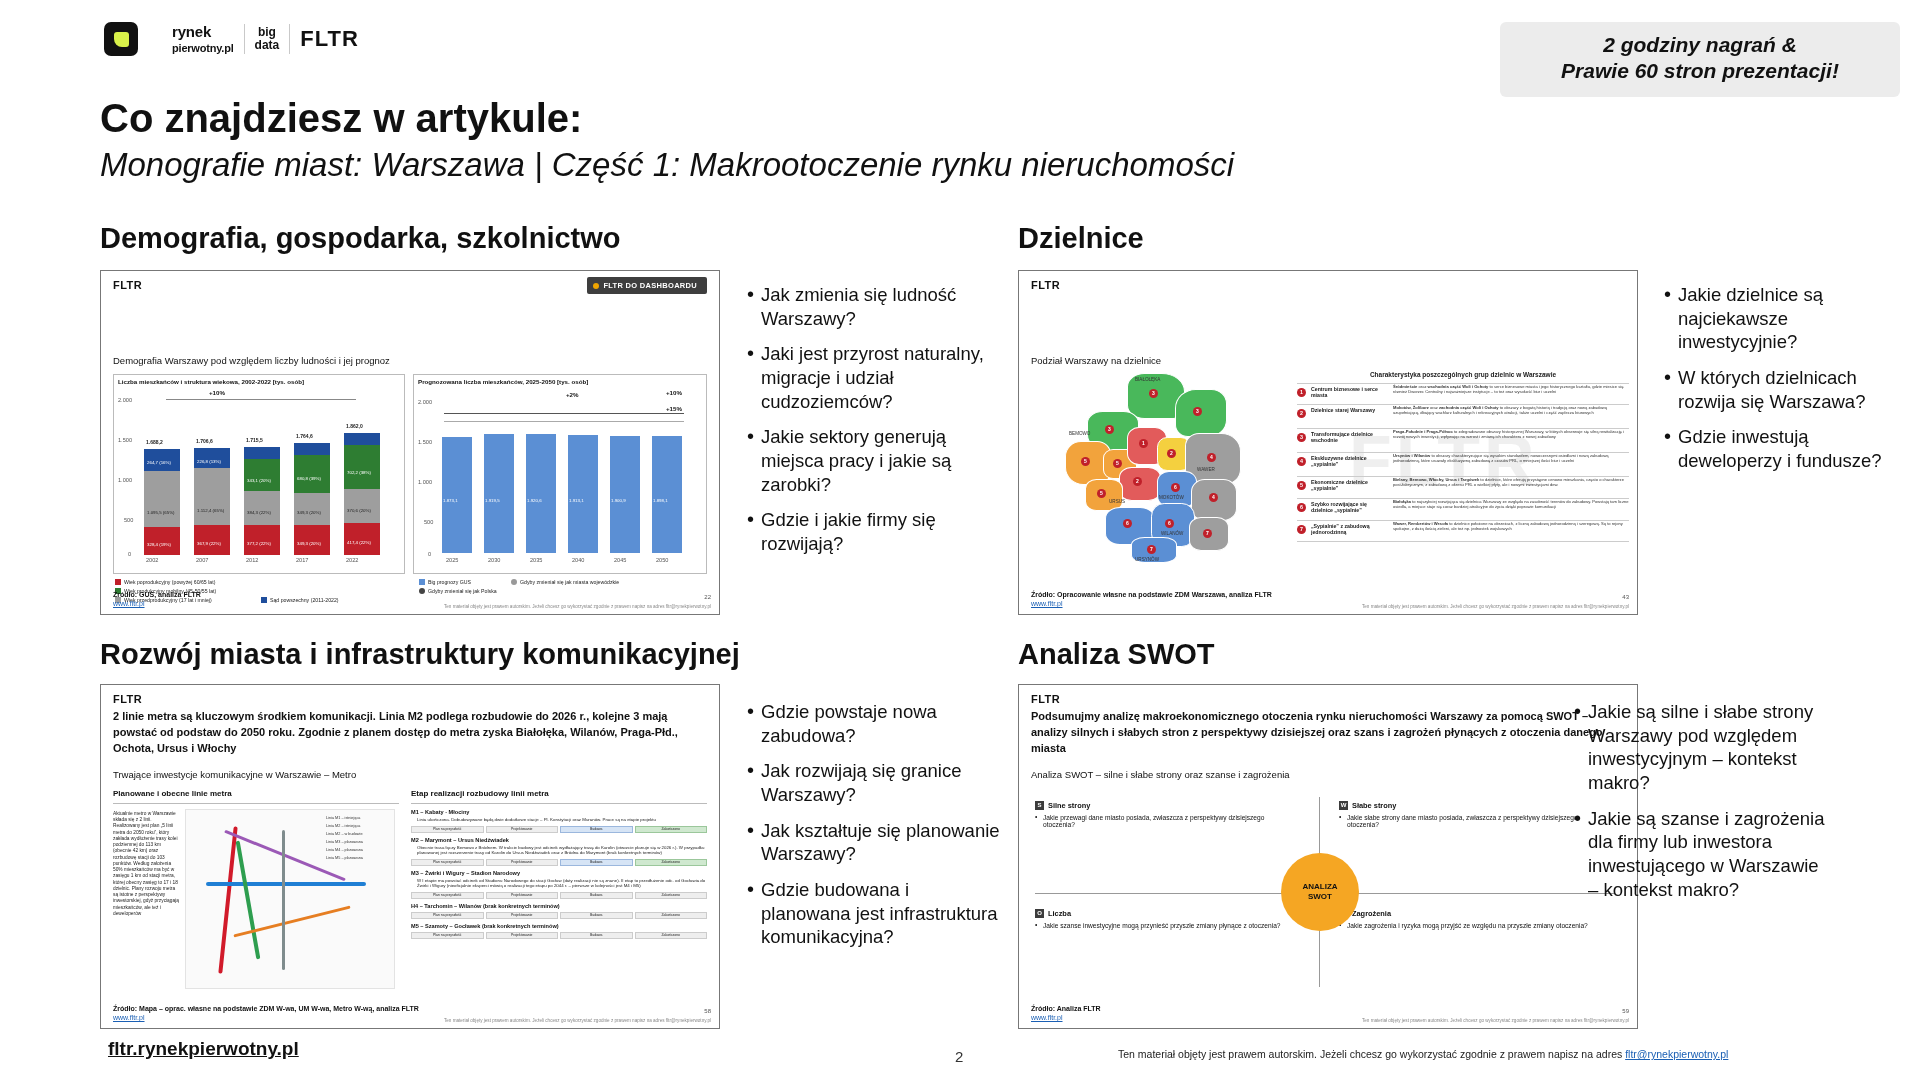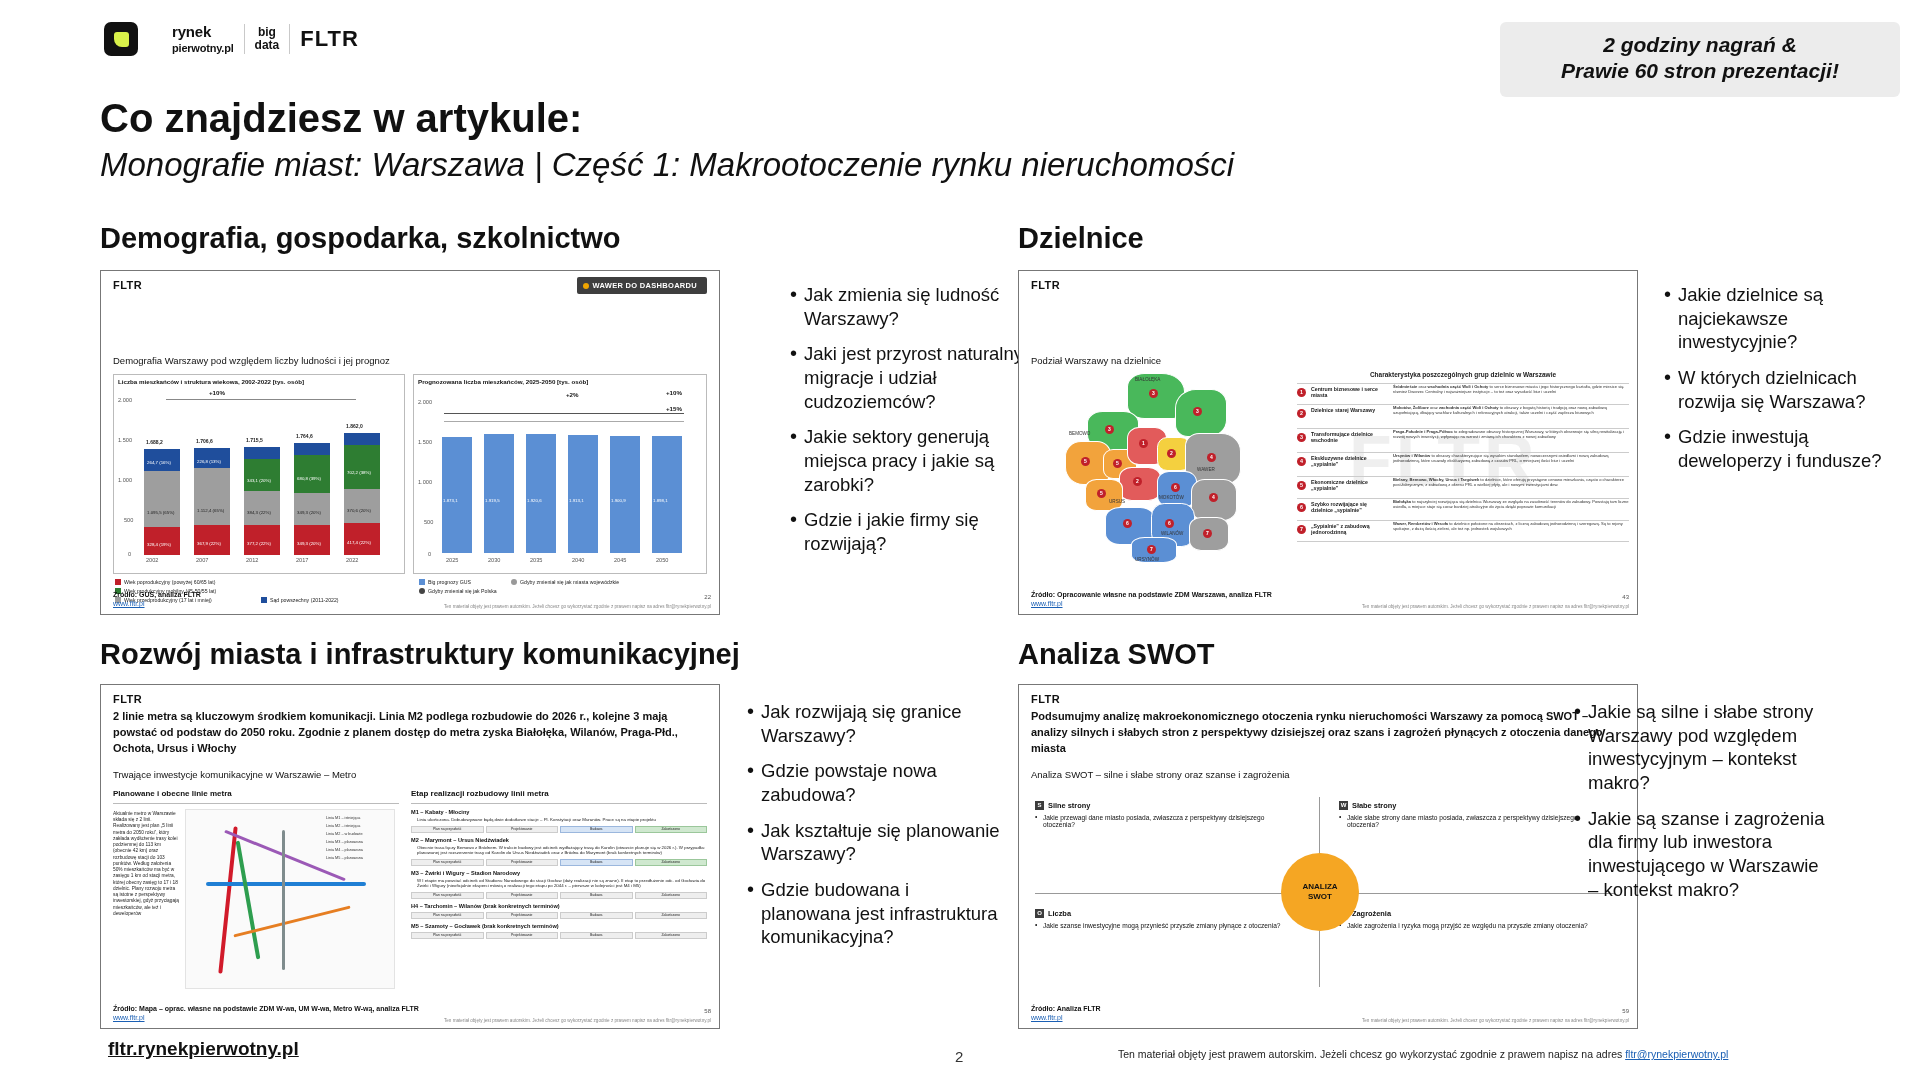--- a/index.html
+++ b/index.html
@@ -80,21 +80,21 @@
   
   .chartbox { position:absolute; border:1px solid #bbb; background:#fff; }
   .chart-cap { position:absolute; font-size:6.2px; color:#111; }
   .bar { position:absolute; bottom:0; }
   .axis-lbl { position:absolute; font-size:5.6px; color:#555; }
   .legend-row { position:absolute; font-size:5.2px; color:#222; display:flex; align-items:center; gap:3px; }
   .lg-sw { width:6px; height:6px; display:inline-block; }
 
   
   .bullets { position:absolute; }
-  .b1 { left:788px; top:283px; width:250px; }
+  .b1 { left:745px; top:283px; width:250px; }
   .b2 { left:1662px; top:283px; width:248px; }
   .b3 { left:745px; top:700px; width:255px; }
   .b4 { left:1572px; top:700px; width:255px; }
   .bullets ul { margin:0; padding:0; list-style:none; }
   .bullets li {
     position:relative; padding-left:16px; margin-bottom:12px;
     font-size:18.5px; line-height:1.28; color:#111;
   }
   .bullets li::before {
     content:"•"; position:absolute; left:2px; top:-1px; font-size:20px; color:#111;
@@ -172,21 +172,21 @@
 <div class="title-main">Co znajdziesz w artykule:</div>
 <div class="title-sub">Monografie miast: Warszawa | Część 1: Makrootoczenie rynku nieruchomości</div>
 
 <div class="sec-head sec-demo">Demografia, gospodarka, szkolnictwo</div>
 <div class="sec-head sec-dziel">Dzielnice</div>
 <div class="sec-head sec-rozwoj">Rozwój miasta i infrastruktury komunikacyjnej</div>
 <div class="sec-head sec-swot">Analiza SWOT</div>
 
 <div class="slide s1">
   <div class="sl-fltr">FLTR</div>
-  <div class="link-dash">WAWER DO DASHBOARDU</div>
+  <div class="link-dash">FLTR DO DASHBOARDU</div>
   <div class="sl-sub" style="top:84px;">Demografia Warszawy pod względem liczby ludności i jej prognoz</div>
 
   <div class="chartbox" style="left:12px; top:103px; width:292px; height:200px;">
     <div class="chart-cap" style="left:4px; top:3px; font-weight:bold;">Liczba mieszkańców i struktura wiekowa, 2002-2022 [tys. osób]</div>
     <div class="axis-lbl" style="left:4px; top:22px;">2.000</div>
     <div class="axis-lbl" style="left:4px; top:62px;">1.500</div>
     <div class="axis-lbl" style="left:4px; top:102px;">1.000</div>
     <div class="axis-lbl" style="left:10px; top:142px;">500</div>
     <div class="axis-lbl" style="left:14px; top:176px;">0</div>
 
@@ -540,22 +540,22 @@
   </div>
 
   <div class="sl-src">Źródło: Mapa – oprac. własne na podstawie ZDM W-wa, UM W-wa, Metro W-wą, analiza FLTR</div>
   <div class="sl-url">www.fltr.pl</div>
   <div class="sl-num">58</div>
   <div class="sl-foot">Ten materiał objęty jest prawem autorskim. Jeżeli chcesz go wykorzystać zgodnie z prawem napisz na adres fltr@rynekpierwotny.pl</div>
 </div>
 
 <div class="bullets b3">
   <ul>
+    <li>Gdzie powstaje nowa zabudowa?</li>
     <li>Jak rozwijają się granice Warszawy?</li>
-    <li>Gdzie powstaje nowa zabudowa?</li>
     <li>Jak kształtuje się planowanie Warszawy?</li>
     <li>Gdzie budowana i planowana jest infrastruktura komunikacyjna?</li>
   </ul>
 </div>
 
 <div class="slide s4">
   <div class="sl-fltr">FLTR</div>
   <div class="sl-title" style="top:24px;">Podsumujmy analizę makroekonomicznego otoczenia rynku nieruchomości Warszawy za pomocą SWOT – analizy silnych i słabych stron z perspektywy dzisiejszej oraz szans i zagrożeń płynących z otoczenia danego miasta</div>
   <div class="sl-sub" style="top:84px;">Analiza SWOT – silne i słabe strony oraz szanse i zagrożenia</div>
 

